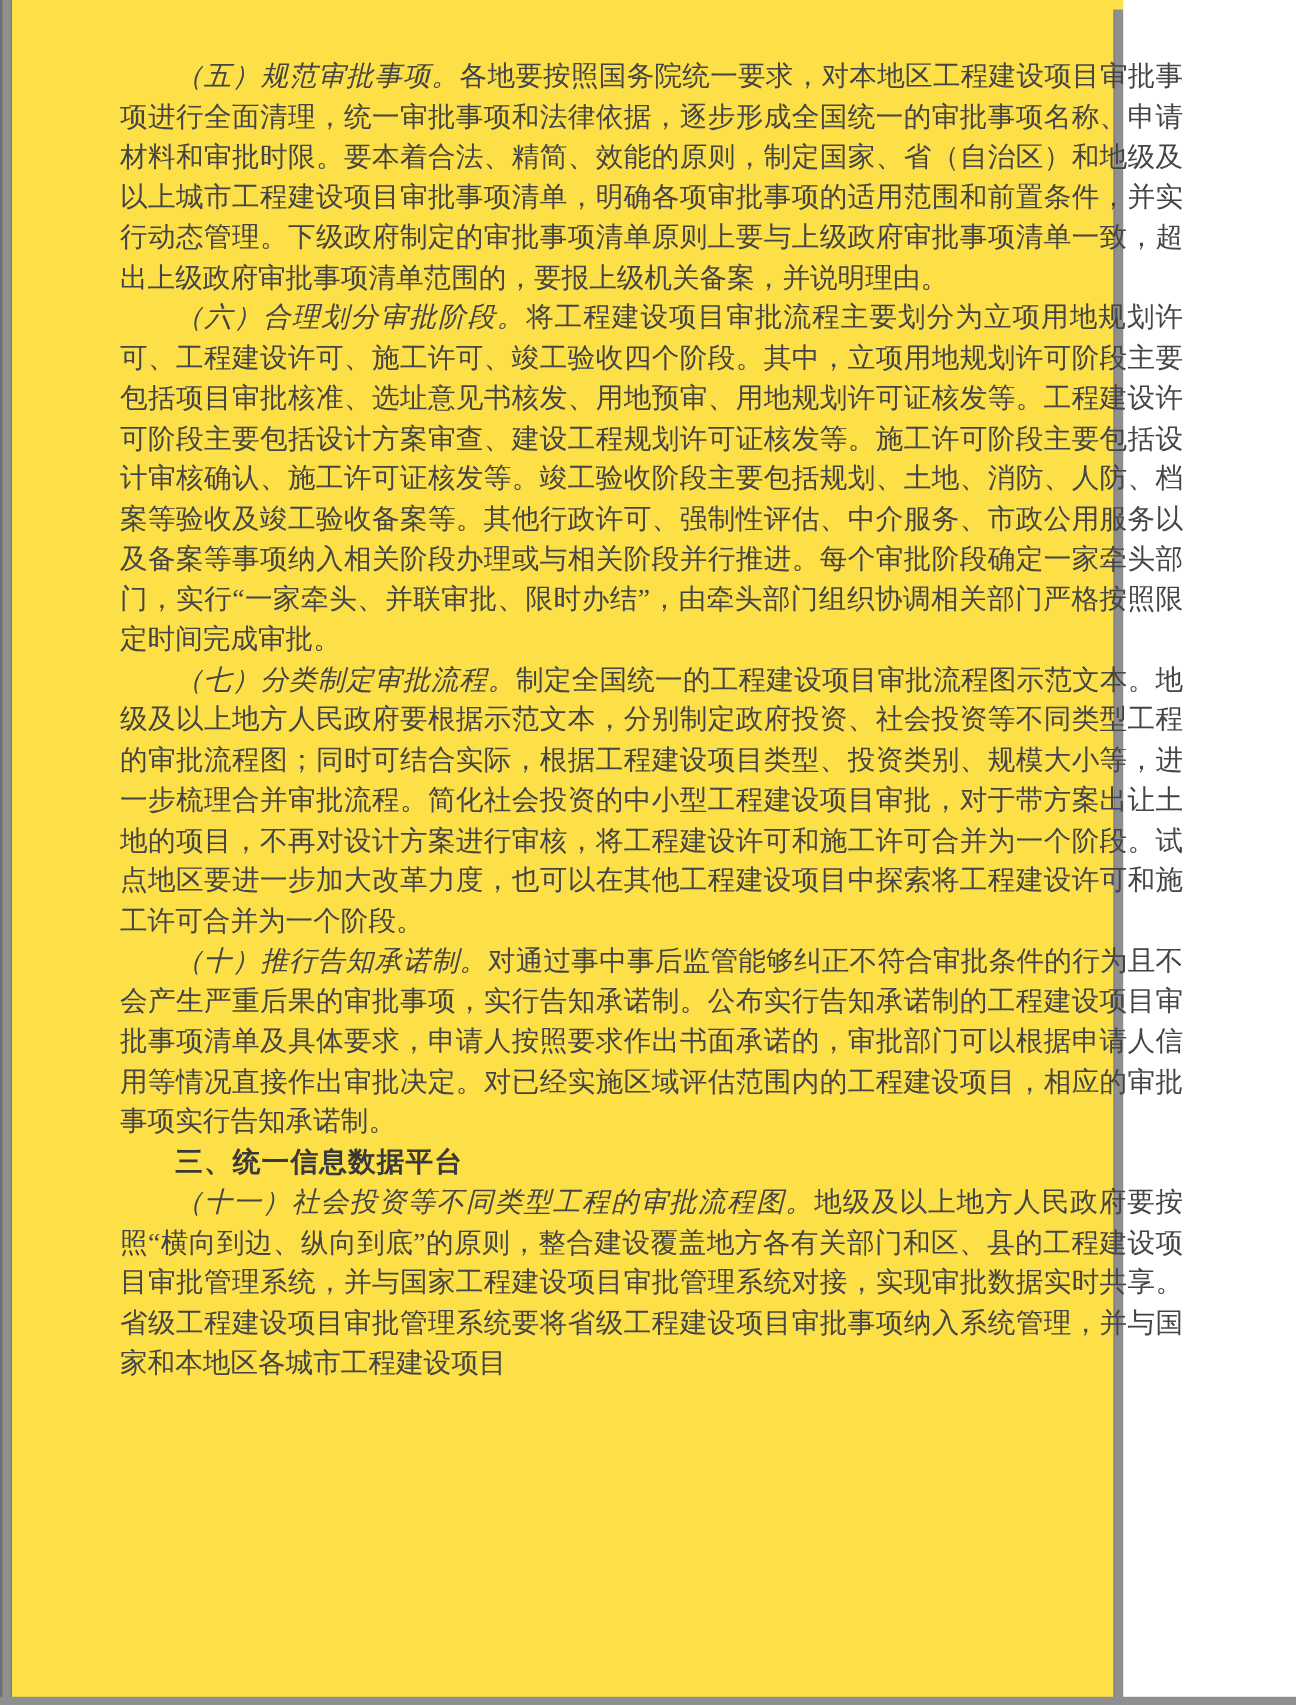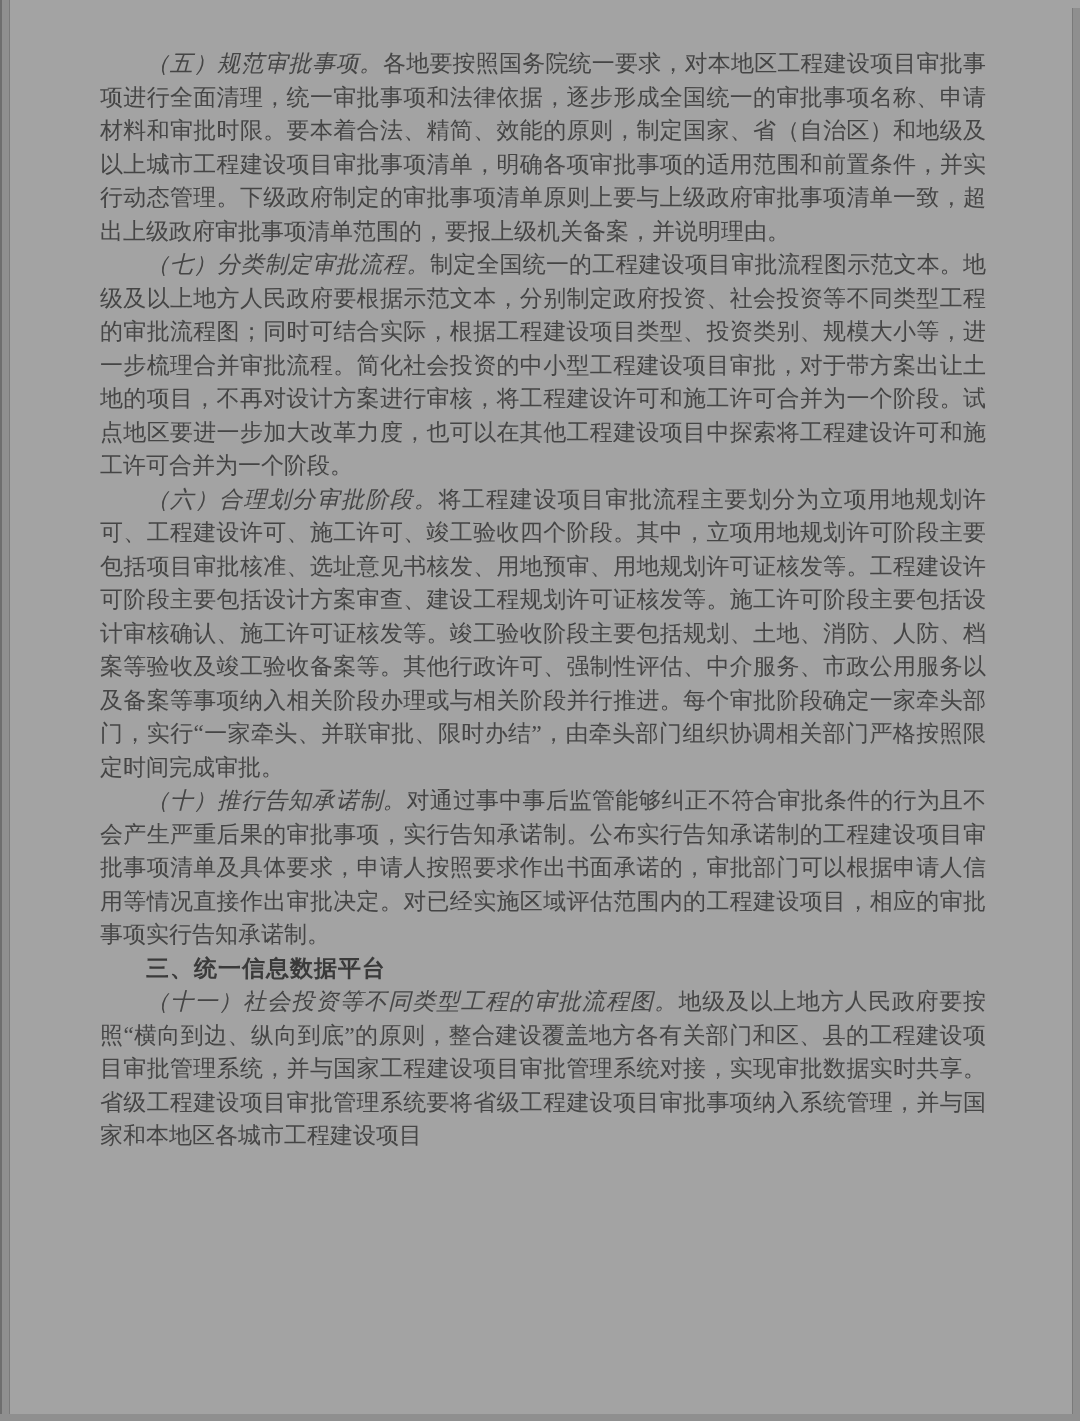--- a/index.html
+++ b/index.html
@@ -5,23 +5,23 @@
   html, body {
     margin: 0;
     padding: 0;
     width: 1080px;
     height: 1421px;
     background: #ffffff;
     overflow: hidden;
   }
   .viewer {
     position: relative;
-    width: 1080px;
+    width: 936px;
     height: 1421px;
-    background: #a3a3a3;
+    background: #fde047;
   }
   .edge {
     position: absolute;
     background: #8f8f8f;
   }
   .edge-left {
     left: 0; top: 0;
     width: 10px; height: 1421px;
     border-right: 1px solid #7a7a7a;
     border-left: 2px solid #6e6e6e;
@@ -75,23 +75,23 @@
 <div class="viewer">
 
   <div class="edge edge-left"></div>
   <div class="edge edge-right"></div>
   <div class="edge edge-bottom"></div>
 
   <div class="page">
 
     <p class="para"><span class="lead">（五）规范审批事项。</span><span>各地要按照国务院统一要求，对本地区工程建设项目审批事项进行全面清理，统一审批事项和法律依据，逐步形成全国统一的审批事项名称、申请材料和审批时限。要本着合法、精简、效能的原则，制定国家、省（自治区）和地级及以上城市工程建设项目审批事项清单，明确各项审批事项的适用范围和前置条件，并实行动态管理。下级政府制定的审批事项清单原则上要与上级政府审批事项清单一致，超出上级政府审批事项清单范围的，要报上级机关备案，并说明理由。</span></p>
 
+    <p class="para"><span class="lead">（六）合理划分审批阶段。</span><span>将工程建设项目审批流程主要划分为立项用地规划许可、工程建设许可、施工许可、竣工验收四个阶段。其中，立项用地规划许可阶段主要包括项目审批核准、选址意见书核发、用地预审、用地规划许可证核发等。工程建设许可阶段主要包括设计方案审查、建设工程规划许可证核发等。施工许可阶段主要包括设计审核确认、施工许可证核发等。竣工验收阶段主要包括规划、土地、消防、人防、档案等验收及竣工验收备案等。其他行政许可、强制性评估、中介服务、市政公用服务以及备案等事项纳入相关阶段办理或与相关阶段并行推进。每个审批阶段确定一家牵头部门，实行“一家牵头、并联审批、限时办结”，由牵头部门组织协调相关部门严格按照限定时间完成审批。</span></p>
+
     <p class="para"><span class="lead">（七）分类制定审批流程。</span><span>制定全国统一的工程建设项目审批流程图示范文本。地级及以上地方人民政府要根据示范文本，分别制定政府投资、社会投资等不同类型工程的审批流程图；同时可结合实际，根据工程建设项目类型、投资类别、规模大小等，进一步梳理合并审批流程。简化社会投资的中小型工程建设项目审批，对于带方案出让土地的项目，不再对设计方案进行审核，将工程建设许可和施工许可合并为一个阶段。试点地区要进一步加大改革力度，也可以在其他工程建设项目中探索将工程建设许可和施工许可合并为一个阶段。</span></p>
-
-    <p class="para"><span class="lead">（六）合理划分审批阶段。</span><span>将工程建设项目审批流程主要划分为立项用地规划许可、工程建设许可、施工许可、竣工验收四个阶段。其中，立项用地规划许可阶段主要包括项目审批核准、选址意见书核发、用地预审、用地规划许可证核发等。工程建设许可阶段主要包括设计方案审查、建设工程规划许可证核发等。施工许可阶段主要包括设计审核确认、施工许可证核发等。竣工验收阶段主要包括规划、土地、消防、人防、档案等验收及竣工验收备案等。其他行政许可、强制性评估、中介服务、市政公用服务以及备案等事项纳入相关阶段办理或与相关阶段并行推进。每个审批阶段确定一家牵头部门，实行“一家牵头、并联审批、限时办结”，由牵头部门组织协调相关部门严格按照限定时间完成审批。</span></p>
 
 
 
     <p class="para"><span class="lead">（十）推行告知承诺制。</span><span>对通过事中事后监管能够纠正不符合审批条件的行为且不会产生严重后果的审批事项，实行告知承诺制。公布实行告知承诺制的工程建设项目审批事项清单及具体要求，申请人按照要求作出书面承诺的，审批部门可以根据申请人信用等情况直接作出审批决定。对已经实施区域评估范围内的工程建设项目，相应的审批事项实行告知承诺制。</span></p>
 
     <h2 class="heading">三、统一信息数据平台</h2>
 
     <p class="para"><span class="lead">（十一）社会投资等不同类型工程的审批流程图。</span><span>地级及以上地方人民政府要按照“横向到边、纵向到底”的原则，整合建设覆盖地方各有关部门和区、县的工程建设项目审批管理系统，并与国家工程建设项目审批管理系统对接，实现审批数据实时共享。省级工程建设项目审批管理系统要将省级工程建设项目审批事项纳入系统管理，并与国家和本地区各城市工程建设项目</span></p>
 
   </div>

